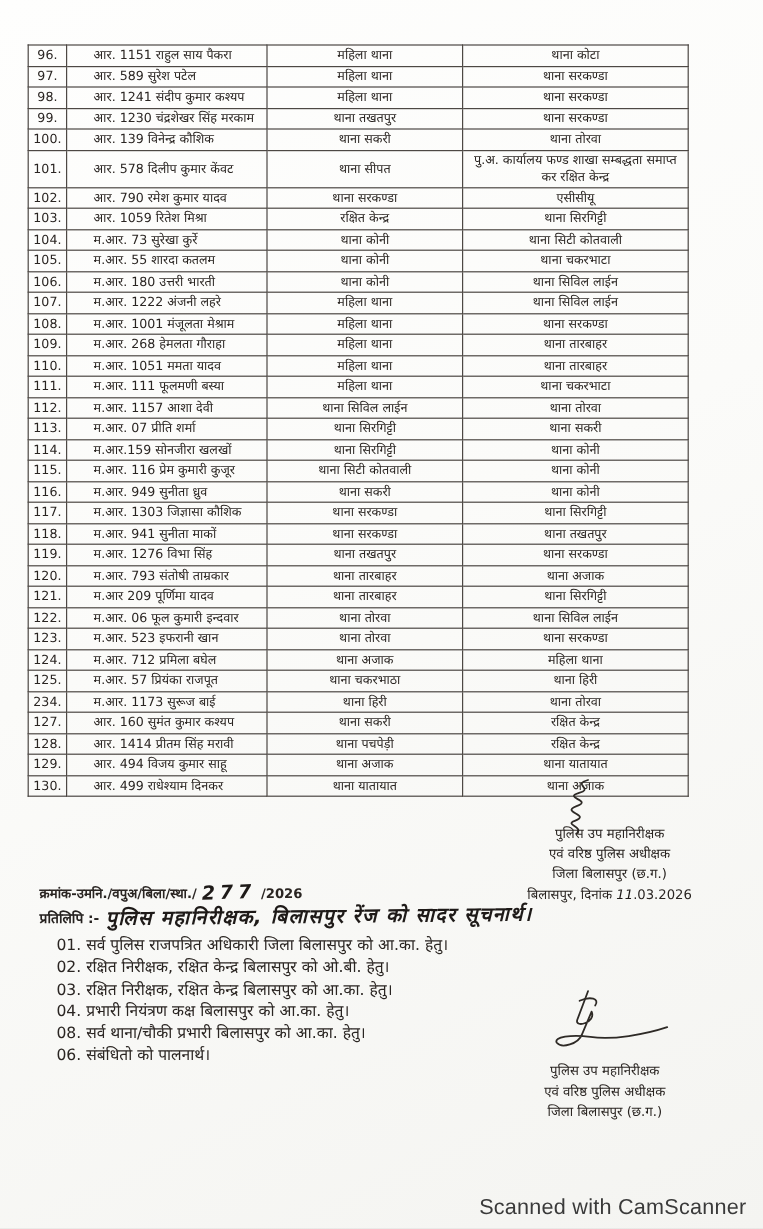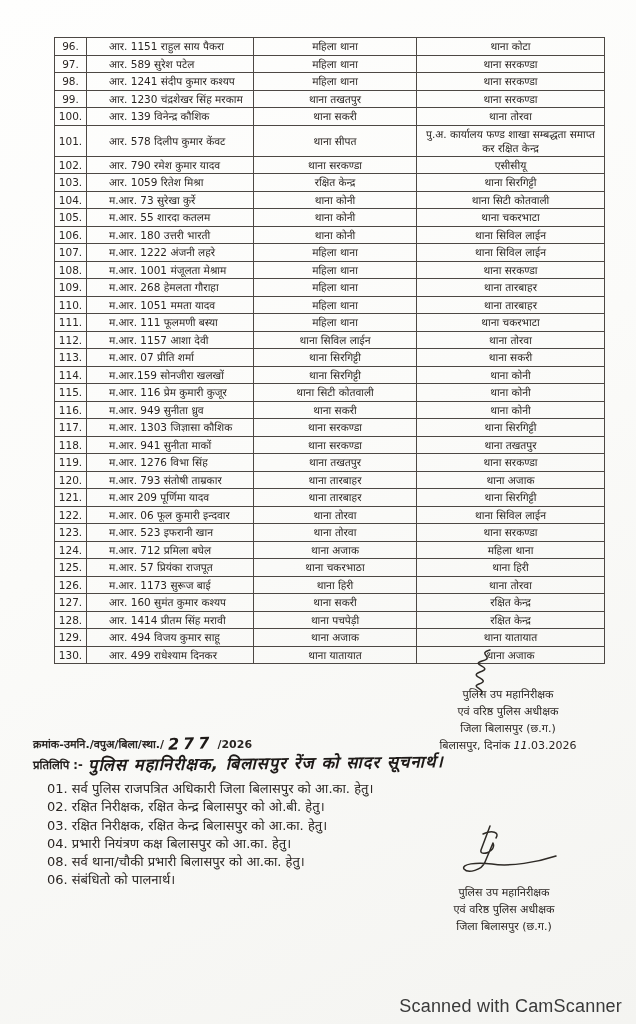--- a/index.html
+++ b/index.html
@@ -3,21 +3,21 @@
 <meta charset="utf-8">
 <style>
   html,body { margin:0; padding:0; background:#d9d9d6; }
   .page {
     position:relative; width:636px; height:1024px; margin:0 auto;
     background:linear-gradient(155deg,#fefefd 0%,#fbfbf9 45%,#f4f4f1 100%);
     font-family:"DejaVu Sans",sans-serif; color:#262220; overflow:hidden;
   }
   
   .transfer-table {
-    position:absolute; left:54px; top:37px; width:550px;
+    position:absolute; left:23px; top:37px; width:550px;
     border-collapse:collapse; table-layout:fixed;
   }
   .transfer-table td {
     border:1px solid #4d4844; font-size:10.5px; line-height:14px;
     padding:1px 3px; height:14.5px; text-align:center; vertical-align:middle;
     overflow:hidden; color:#2a2522;
   }
   .transfer-table td.name-cell { text-align:left; padding-left:22px; }
   .transfer-table td.sn-cell   { font-family:"DejaVu Sans",sans-serif; }
   
@@ -239,21 +239,21 @@
           <td>थाना अजाक</td>
           <td>महिला थाना</td>
         </tr>
         <tr>
           <td class="sn-cell">125.</td>
           <td class="name-cell">म.आर. 57 प्रियंका राजपूत</td>
           <td>थाना चकरभाठा</td>
           <td>थाना हिरी</td>
         </tr>
         <tr>
-          <td class="sn-cell">126.</td>
+          <td class="sn-cell">234.</td>
           <td class="name-cell">म.आर. 1173 सुरूज बाई</td>
           <td>थाना हिरी</td>
           <td>थाना तोरवा</td>
         </tr>
         <tr>
           <td class="sn-cell">127.</td>
           <td class="name-cell">आर. 160 सुमंत कुमार कश्यप</td>
           <td>थाना सकरी</td>
           <td>रक्षित केन्द्र</td>
         </tr>

